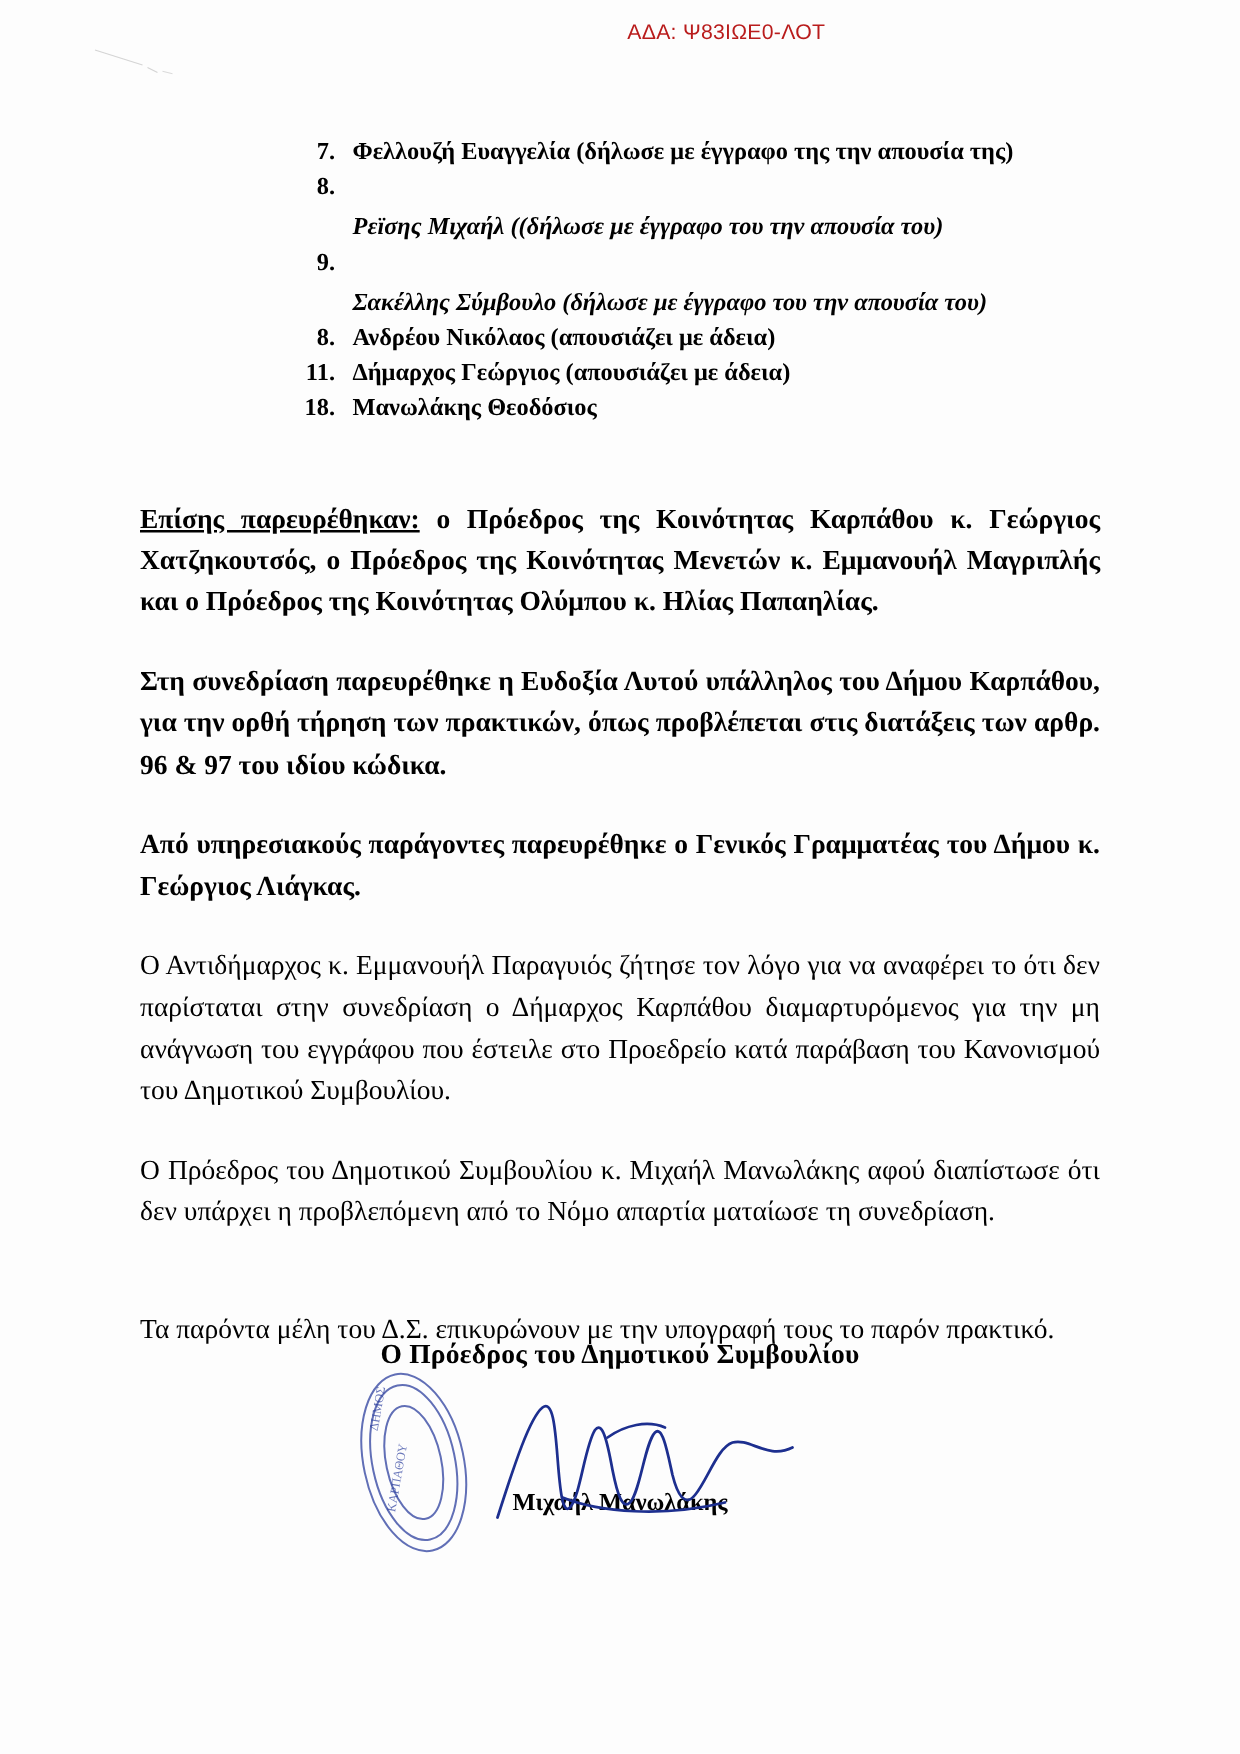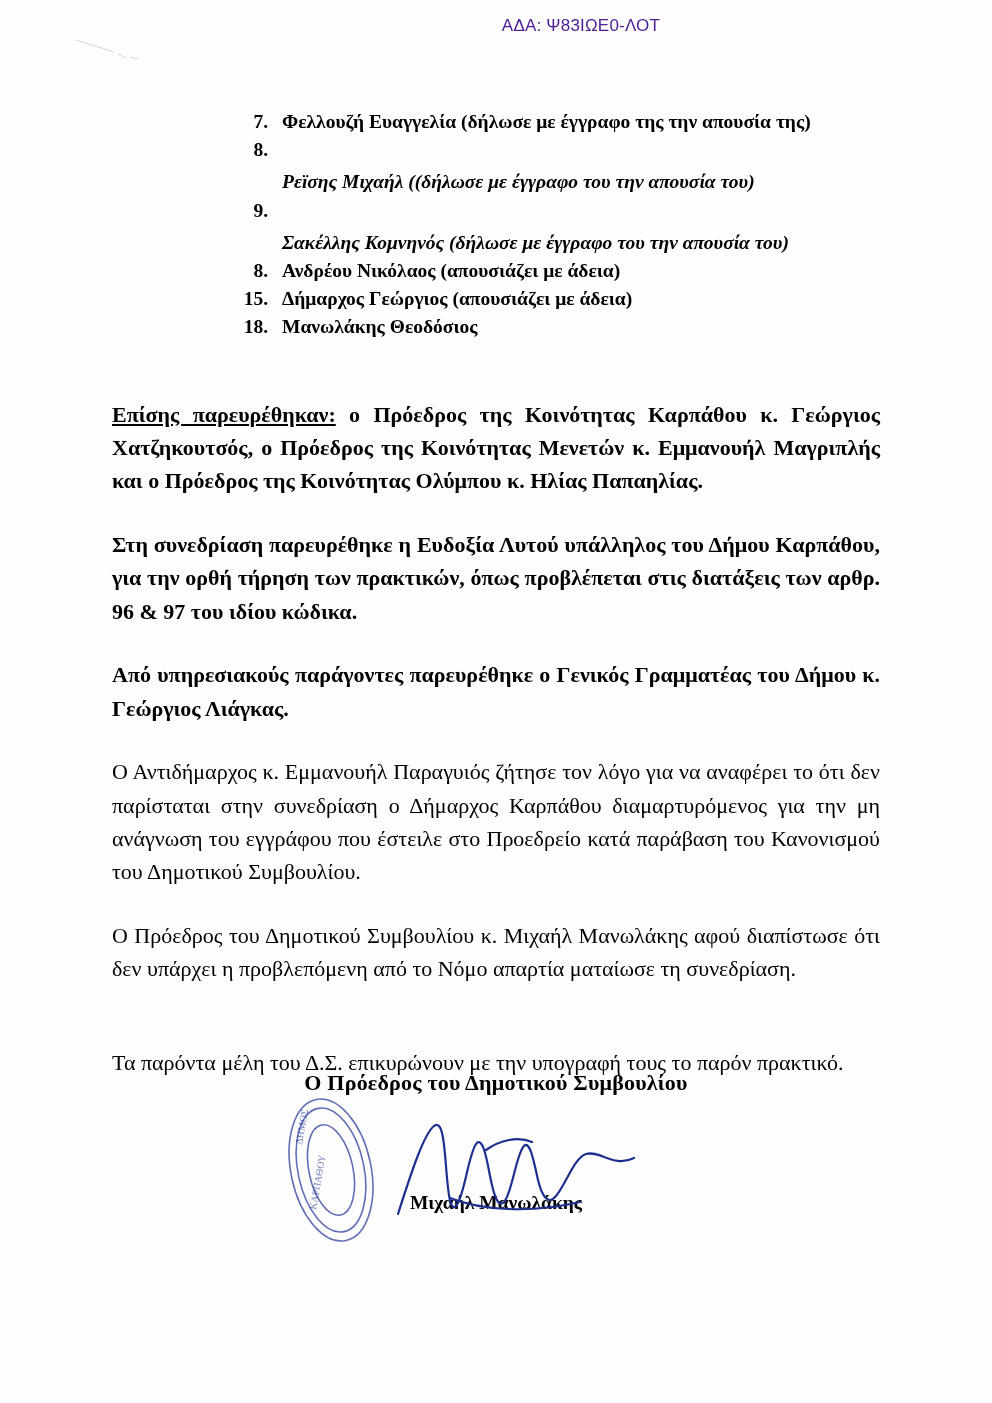--- a/index.html
+++ b/index.html
@@ -22,21 +22,21 @@
   }
   .ada-header {
     position: absolute;
     top: 16px;
     left: 0;
     width: 100%;
     text-align: center;
     font-family: "Liberation Sans", sans-serif;
     font-size: 17px;
     letter-spacing: 0.2px;
-    color: #4c1d95;
+    color: #b91c1c;
   }
   .ada-header .ada-text { padding-left: 170px; }
 
   .corner-mark {
     position: absolute;
     top: 38px;
     left: 74px;
     width: 70px;
     height: 22px;
     opacity: 0.35;
@@ -145,28 +145,28 @@
       <li>
         <span class="num">7.</span>
         <span class="txt">Φελλουζή Ευαγγελία (δήλωσε με έγγραφο της την απουσία της)</span>
       </li>
       <li>
         <span class="num">8.</span>
         <span class="txt italic">Ρεϊσης Μιχαήλ ((δήλωσε με έγγραφο του την απουσία του)</span>
       </li>
       <li>
         <span class="num">9.</span>
-        <span class="txt italic">Σακέλλης Κομνηνός (δήλωσε με έγγραφο του την απουσία του)</span>
+        <span class="txt italic">Σακέλλης Σύμβουλο (δήλωσε με έγγραφο του την απουσία του)</span>
       </li>
       <li>
         <span class="num">8.</span>
         <span class="txt">Ανδρέου Νικόλαος (απουσιάζει με άδεια)</span>
       </li>
       <li>
-        <span class="num">15.</span>
+        <span class="num">11.</span>
         <span class="txt">Δήμαρχος Γεώργιος (απουσιάζει με άδεια)</span>
       </li>
       <li>
         <span class="num">18.</span>
         <span class="txt">Μανωλάκης Θεοδόσιος</span>
       </li>
     </ol>
 
     <div class="gap-lg"></div>
 

